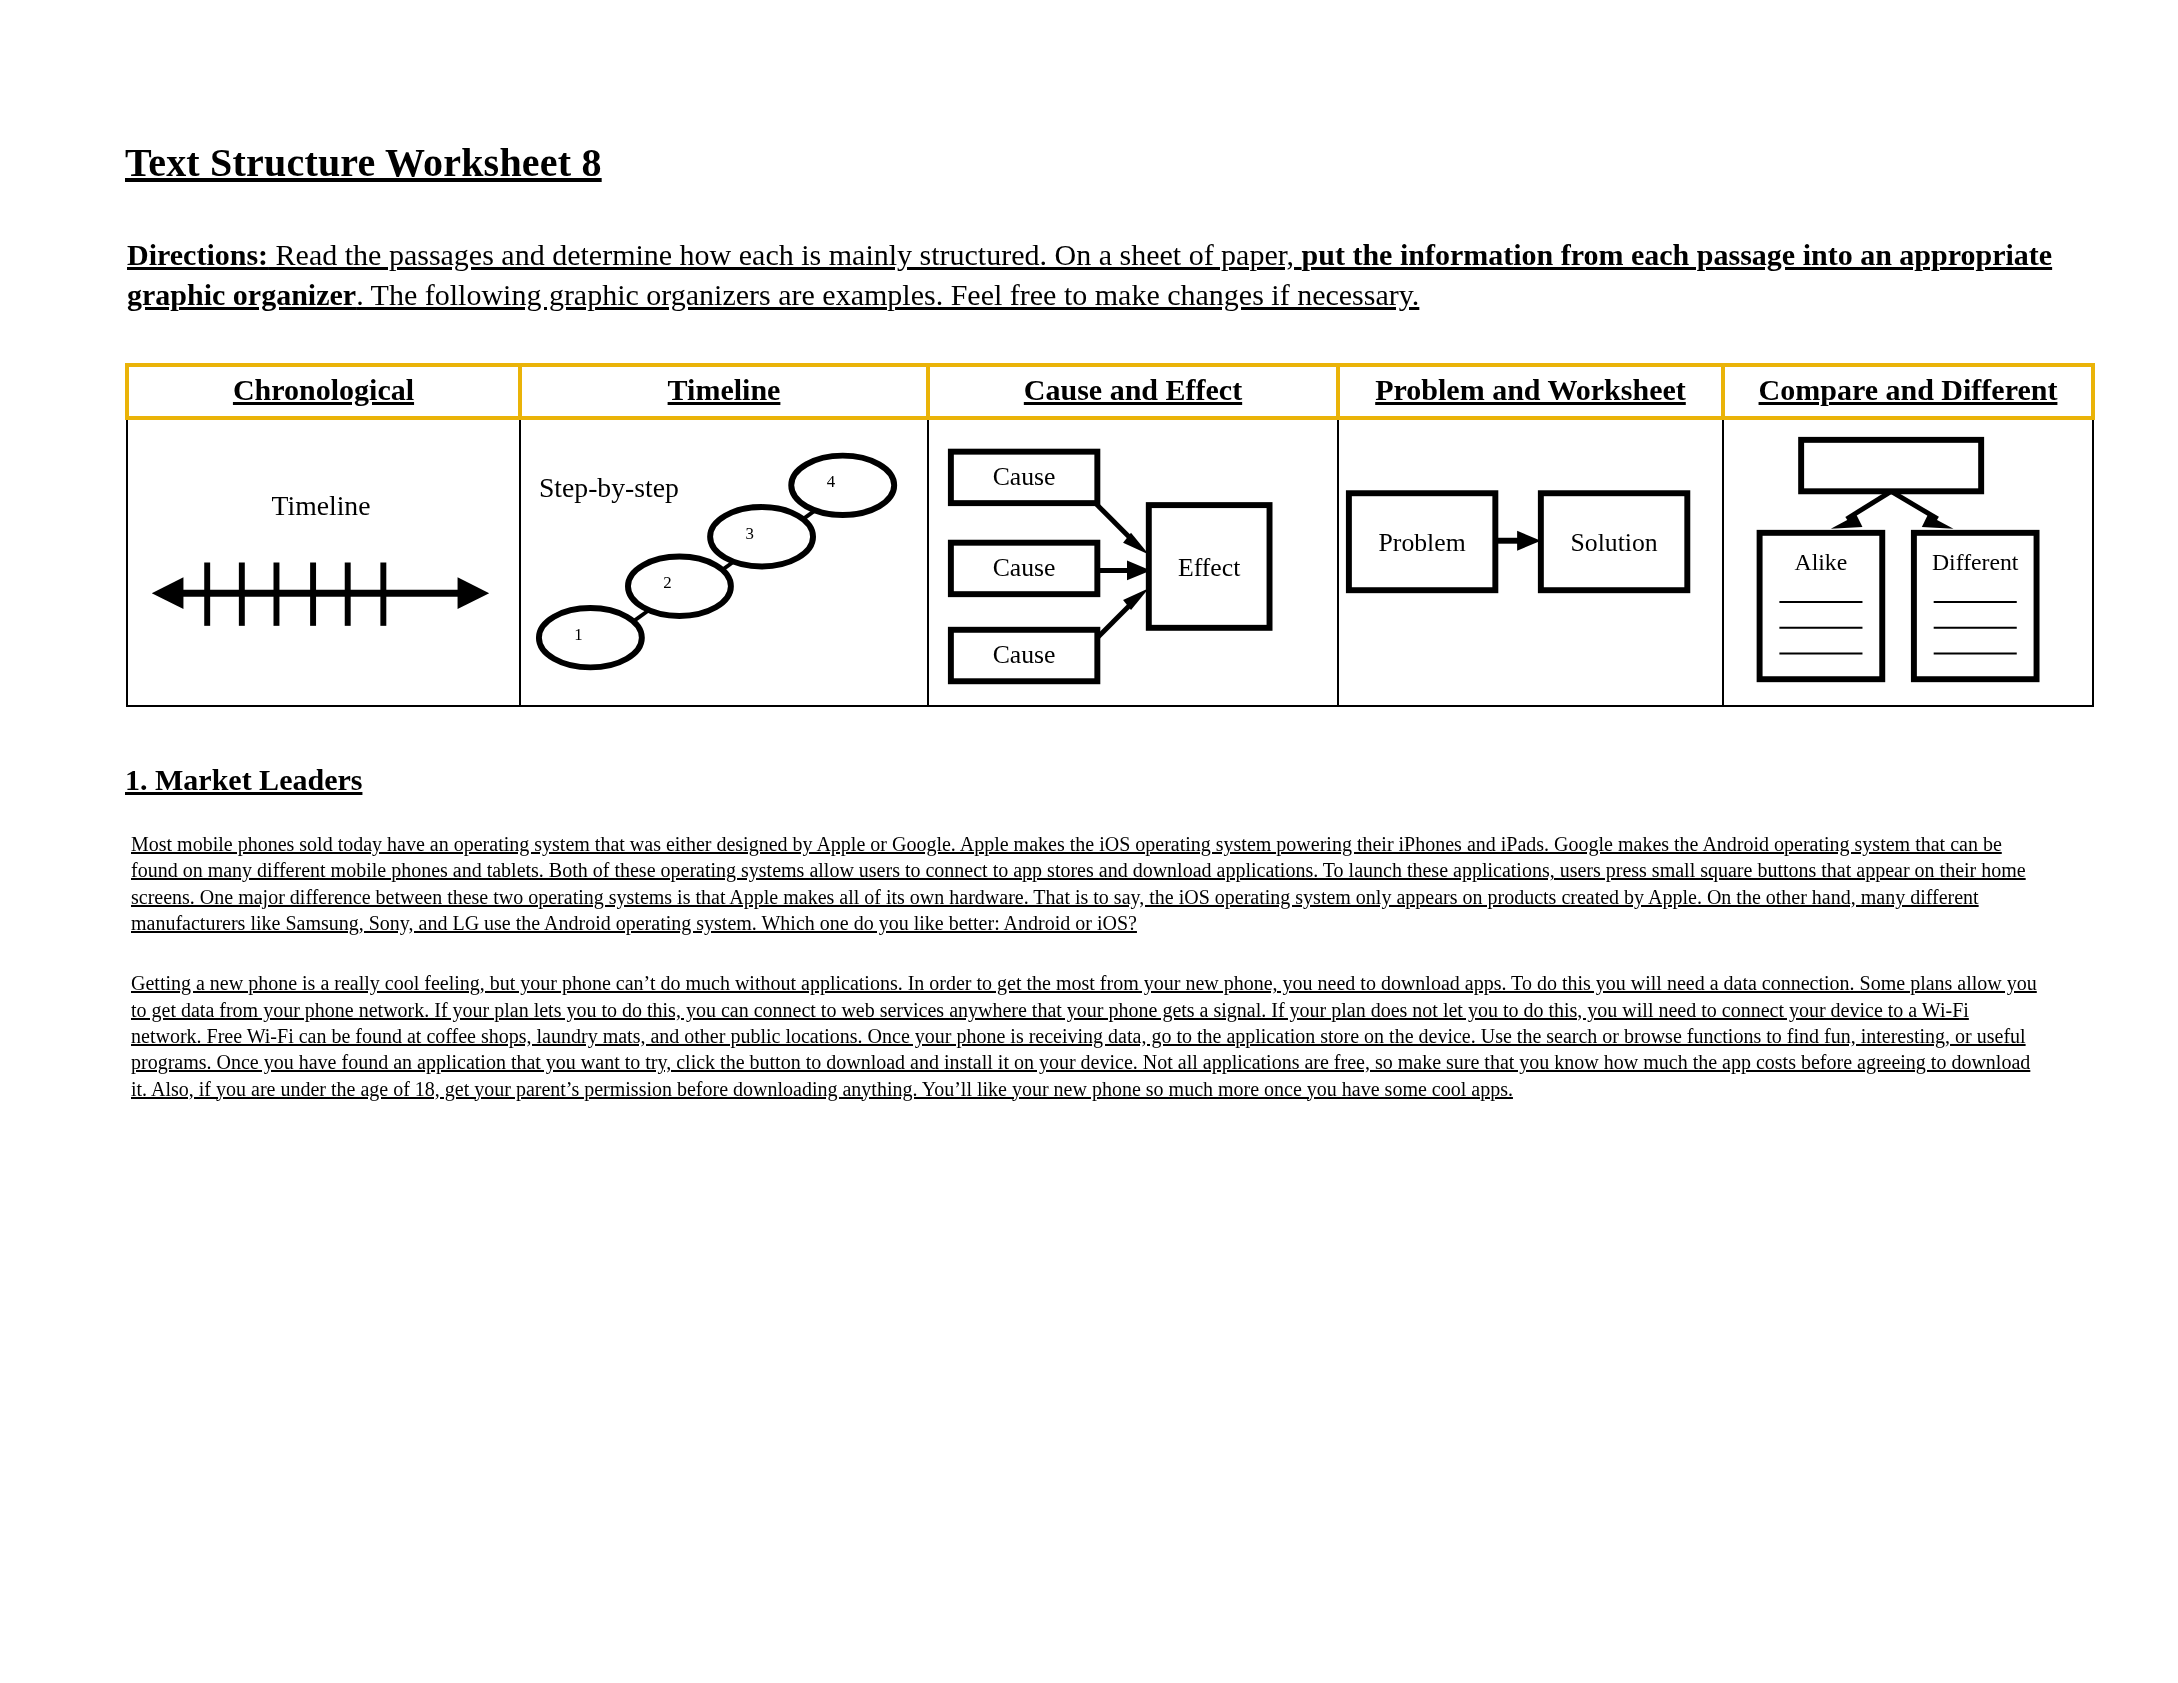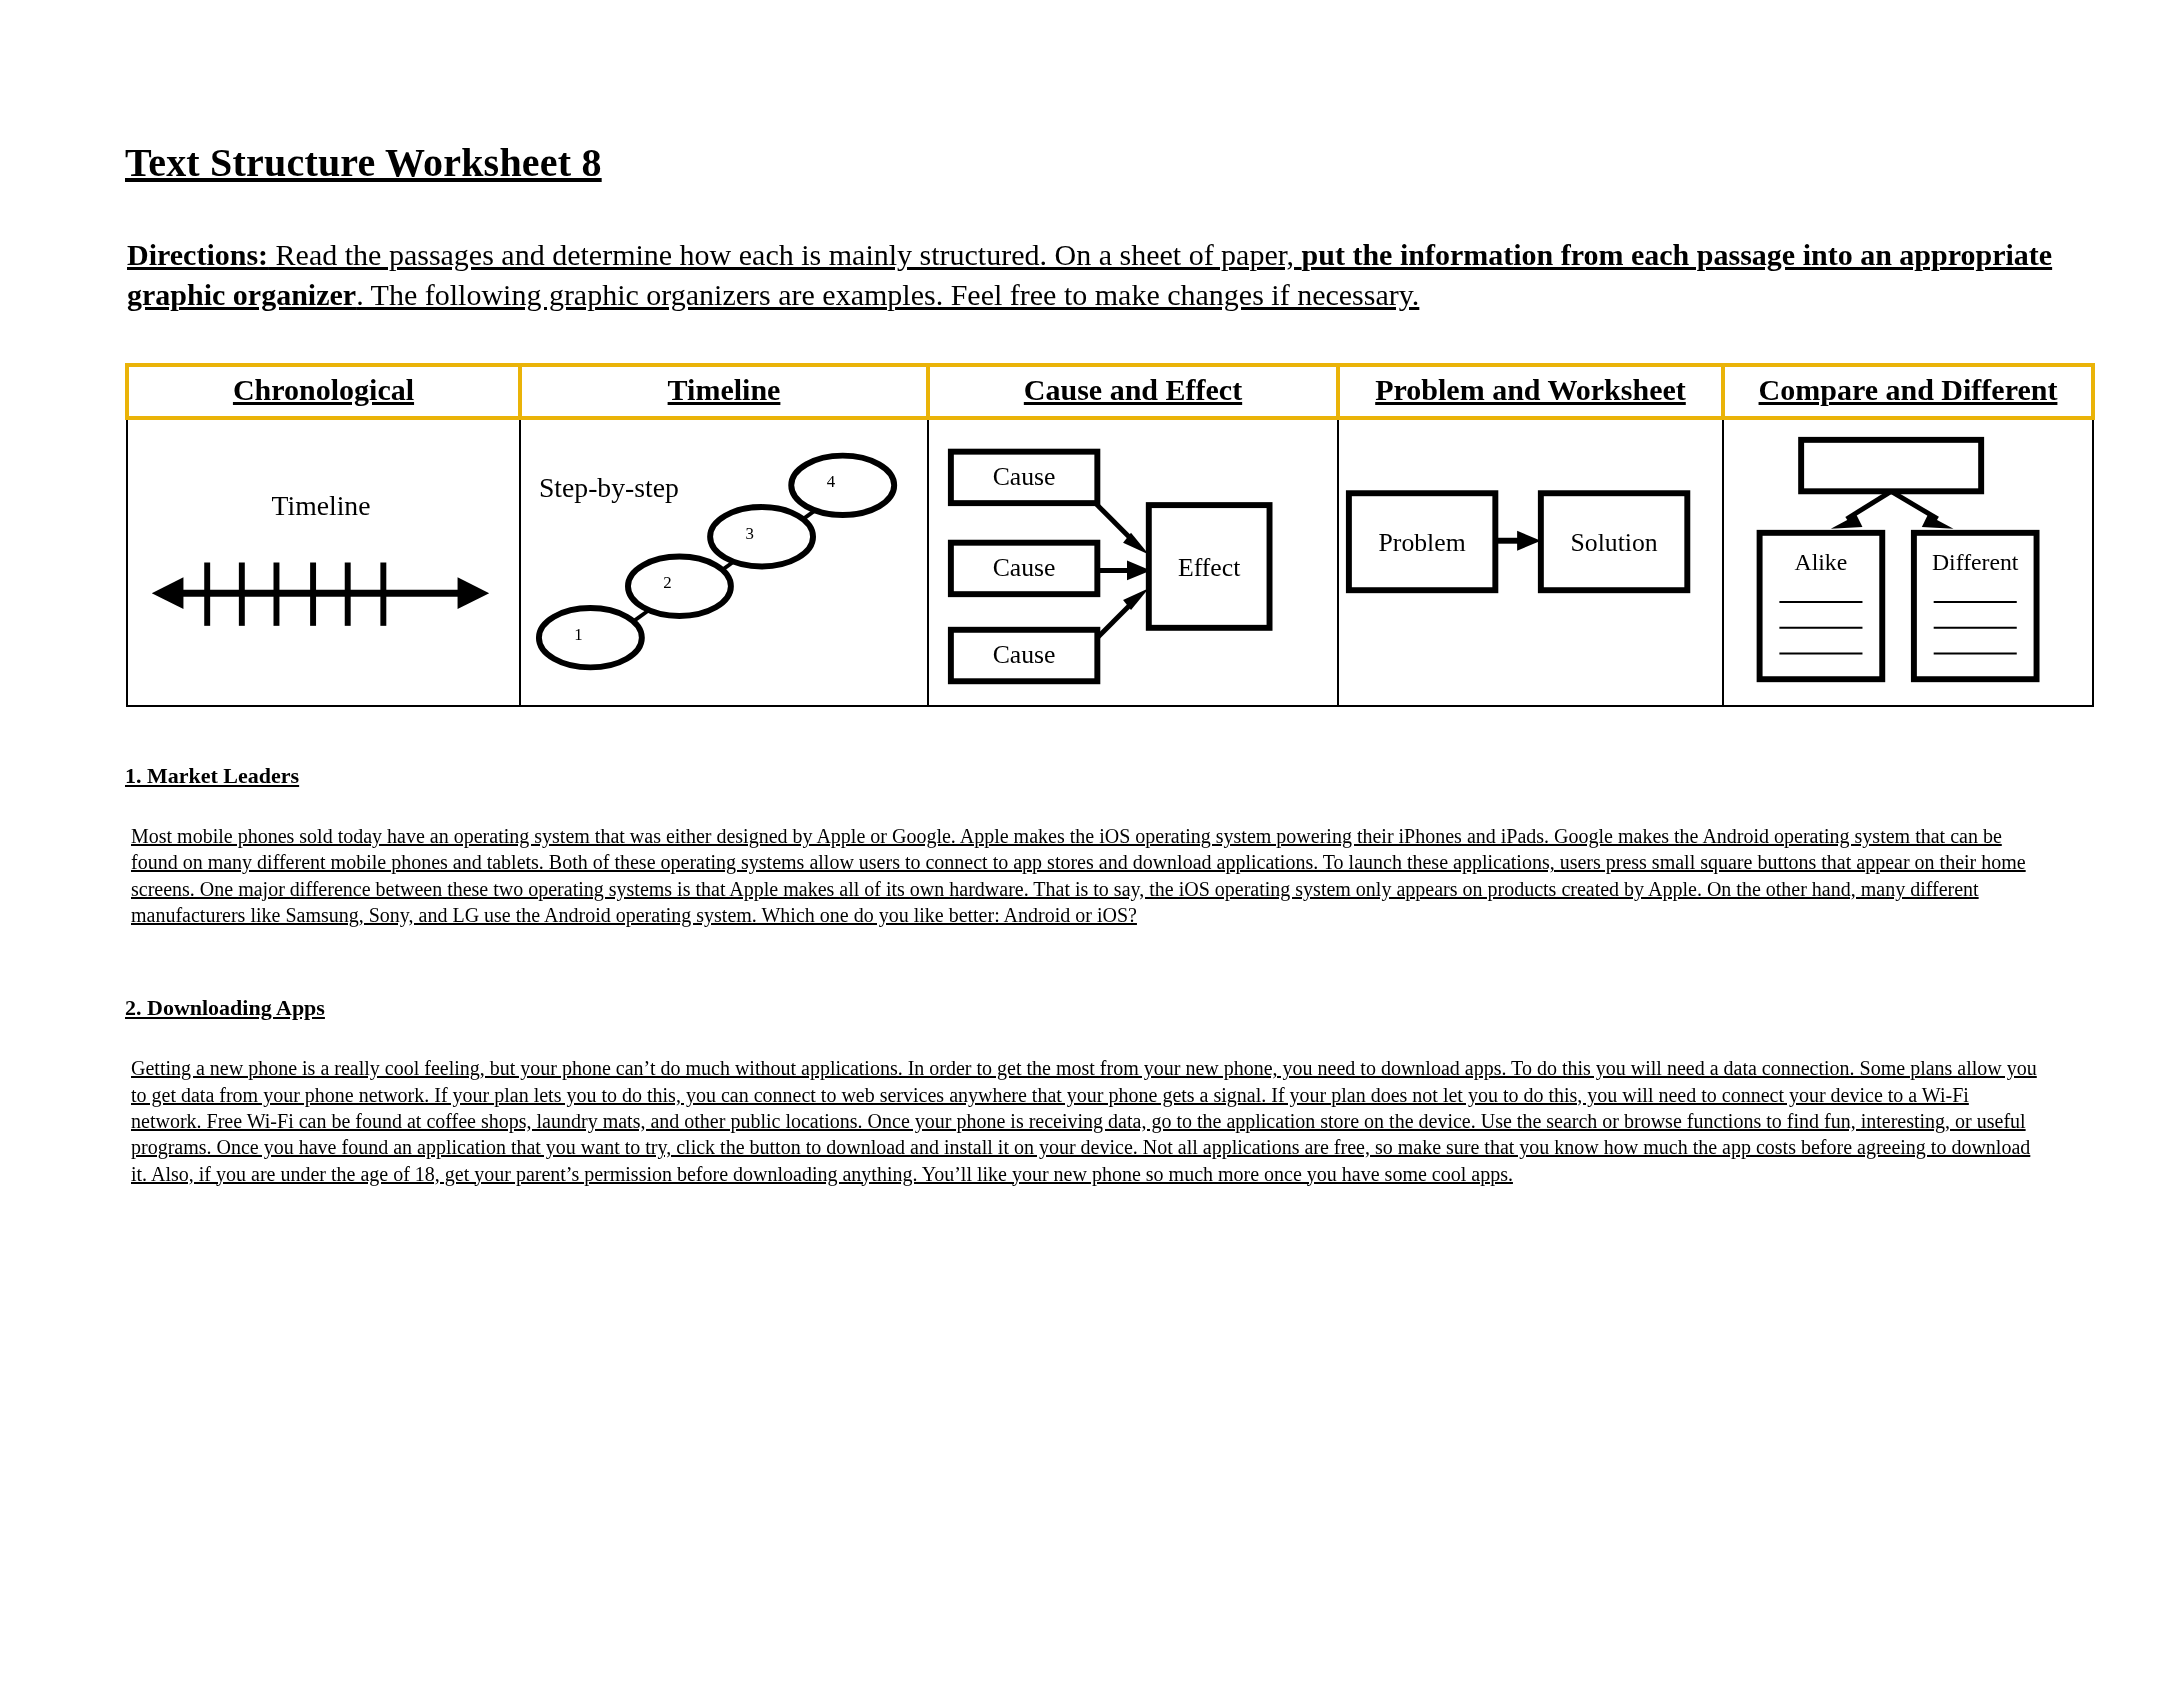--- a/index.html
+++ b/index.html
@@ -81,21 +81,21 @@
   }
   .cell-inner svg { display: block; }
   .col-chron { width: 389px; }
   .col-seq   { width: 404px; }
   .col-cause { width: 406px; }
   .col-prob  { width: 381px; }
   .col-comp  { width: 366px; }
 
   
   .passage-title {
-    font-size: 22px;
+    font-size: 30px;
     font-weight: bold;
     margin: 0;
     padding-top: 56px;
   }
   .passage-title.second { padding-top: 61px; }
   .passage-body {
     font-size: 20px;
     line-height: 1.315;
     margin: 6px;
     padding-top: 28px;
@@ -253,18 +253,17 @@
             </div>
           </td>
 
         </tr>
       </tbody>
     </table>
 
     <h2 class="passage-title">1. Market Leaders</h2>
     <p class="passage-body">Most mobile phones sold today have an operating system that was either designed by Apple or Google. Apple makes the iOS operating system powering their iPhones and iPads. Google makes the Android operating system that can be found on many different mobile phones and tablets. Both of these operating systems allow users to connect to app stores and download applications. To launch these applications, users press small square buttons that appear on their home screens. One major difference between these two operating systems is that Apple makes all of its own hardware. That is to say, the iOS operating system only appears on products created by Apple. On the other hand, many different manufacturers like Samsung, Sony, and LG use the Android operating system. Which one do you like better: Android or iOS?</p>
 
-    <h2 class="passage-title second">2. Downloading Apps</h2>
     <p class="passage-body">Getting a new phone is a really cool feeling, but your phone can’t do much without applications. In order to get the most from your new phone, you need to download apps. To do this you will need a data connection. Some plans allow you to get data from your phone network. If your plan lets you to do this, you can connect to web services anywhere that your phone gets a signal. If your plan does not let you to do this, you will need to connect your device to a Wi-Fi network. Free Wi-Fi can be found at coffee shops, laundry mats, and other public locations. Once your phone is receiving data, go to the application store on the device. Use the search or browse functions to find fun, interesting, or useful programs. Once you have found an application that you want to try, click the button to download and install it on your device. Not all applications are free, so make sure that you know how much the app costs before agreeing to download it.  Also, if you are under the age of 18, get your parent’s permission before downloading anything. You’ll like your new phone so much more once you have some cool apps.</p>
 
   </div>
 </div>
 
 
 </body></html>

